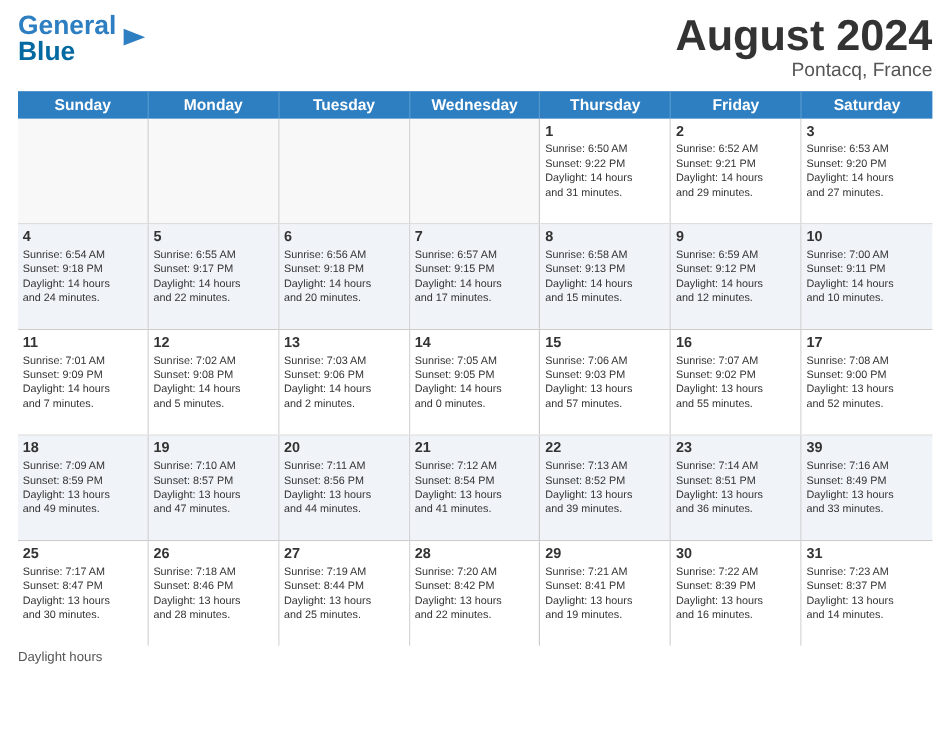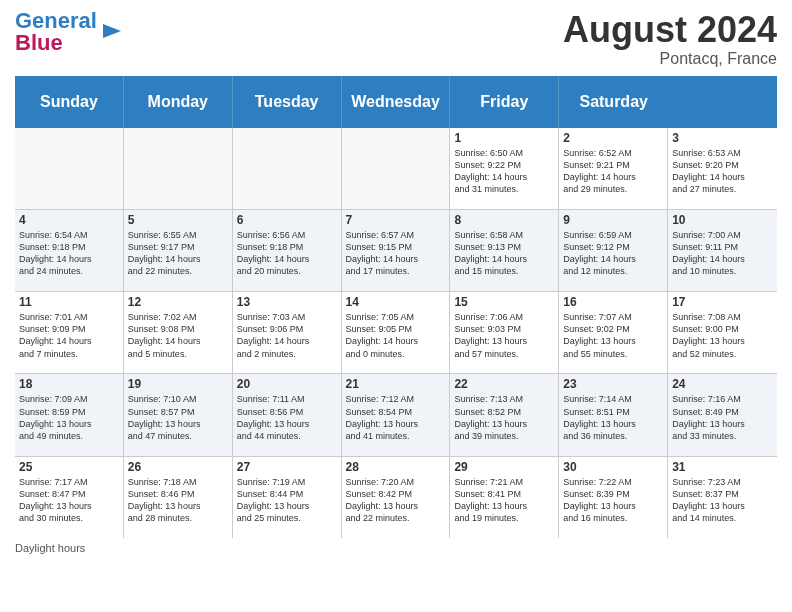--- a/index.html
+++ b/index.html
@@ -56,23 +56,23 @@
       display: flex;
       flex-direction: column;
     }
     .cal-header {
       display: grid;
       grid-template-columns: repeat(7, 1fr);
       background: #2e7ec2;
     }
     .cal-header-cell {
       color: #fff;
-      font-size: 16px;
+      font-size: 13px;
       font-weight: bold;
-      padding: 17px 4px;
+      padding: 4px 4px;
       text-align: center;
       border-right: 1px solid #5599cc;
     }
     .cal-header-cell:last-child { border-right: none; }
     .cal-body {
       display: flex;
       flex-direction: column;
       flex: 1;
     }
     .cal-row {
@@ -113,41 +113,42 @@
   </style>
 </head>
 <body>
 
 <div class="page">
   <div class="header">
     <div class="logo">
       <div style="display:flex;align-items:center;">
         <span class="logo-text">
           <span>General</span><br>
-          <span style="color:#be185d;">Blue</span>
+          <span style="color:#0369a1;">Blue</span>
         </span>
         <div style="margin-left:4px;margin-top:2px;">
           <svg width="22" height="22" viewBox="0 0 22 22">
             <polygon points="2,4 20,11 2,18" fill="#2e7ec2"></polygon>
           </svg>
         </div>
       </div>
     </div>
     <div class="title-block">
       <div class="month-year">August 2024</div>
       <div class="location">Pontacq, France</div>
     </div>
   </div>
 
   <div class="calendar">
     <div class="cal-header">
     <div class="cal-header-cell">Sunday</div>
         <div class="cal-header-cell">Monday</div>
         <div class="cal-header-cell">Tuesday</div>
         <div class="cal-header-cell">Wednesday</div>
+        <div class="cal-header-cell">Thursday</div>
         <div class="cal-header-cell">Friday</div>
         <div class="cal-header-cell">Saturday</div>
       </div>
     <div class="cal-body">
     <div class="cal-row">
           <div class="cal-cell empty"></div>
           <div class="cal-cell empty"></div>
           <div class="cal-cell empty"></div>
           <div class="cal-cell empty"></div>
           <div class="cal-cell">
@@ -311,21 +312,21 @@
 and 39 minutes.</div>
           </div>
           <div class="cal-cell alt-row">
             <div class="day-num">23</div>
             <div class="cell-text" style="white-space: pre-line;">Sunrise: 7:14 AM
 Sunset: 8:51 PM
 Daylight: 13 hours
 and 36 minutes.</div>
           </div>
           <div class="cal-cell alt-row">
-            <div class="day-num">24</div>
+            <div class="day-num">39</div>
             <div class="cell-text" style="white-space: pre-line;">Sunrise: 7:16 AM
 Sunset: 8:49 PM
 Daylight: 13 hours
 and 33 minutes.</div>
           </div>
         </div>
         <div class="cal-row">
           <div class="cal-cell">
             <div class="day-num">25</div>
             <div class="cell-text" style="white-space: pre-line;">Sunrise: 7:17 AM

